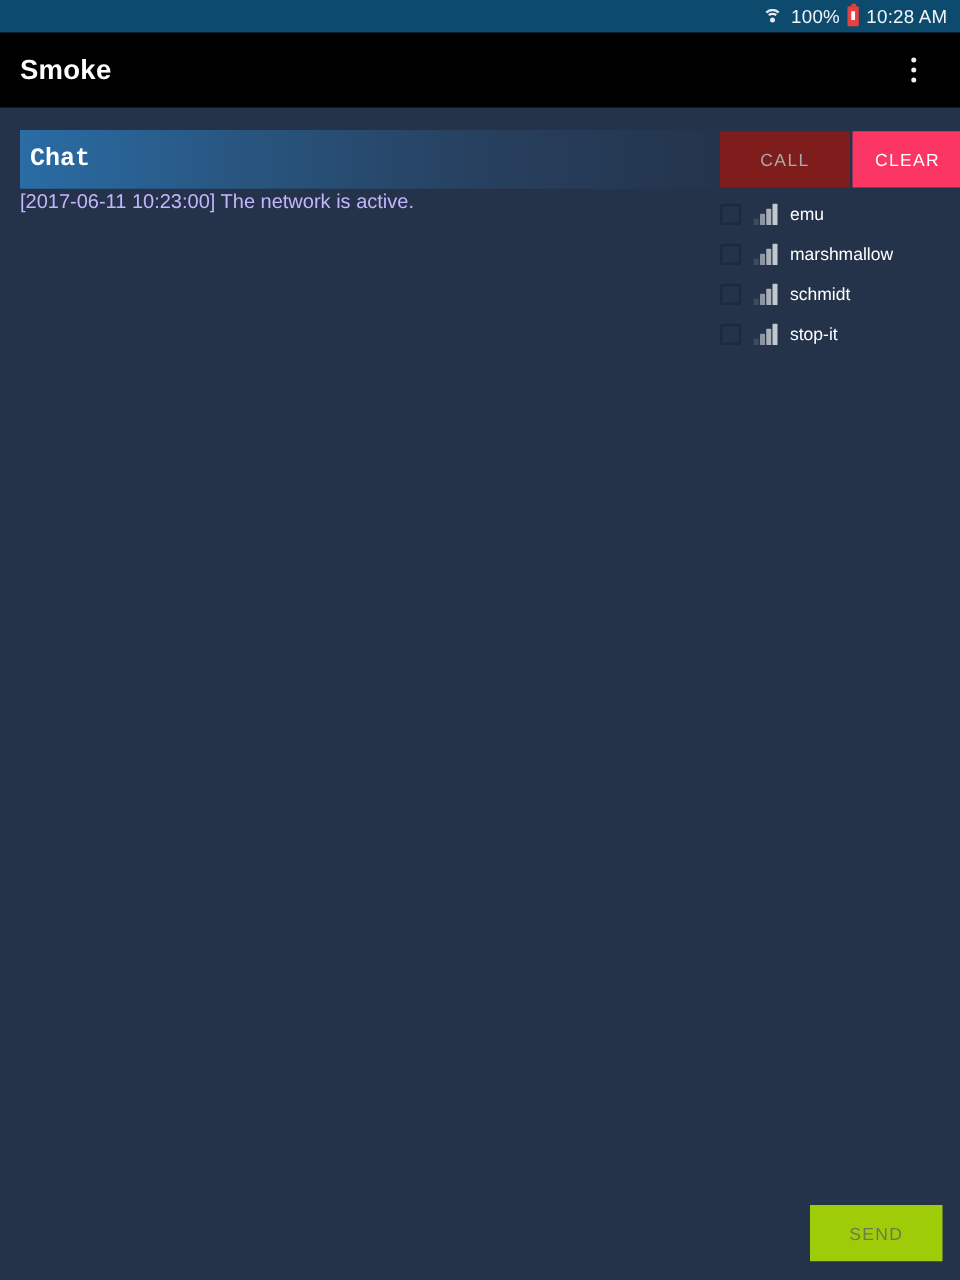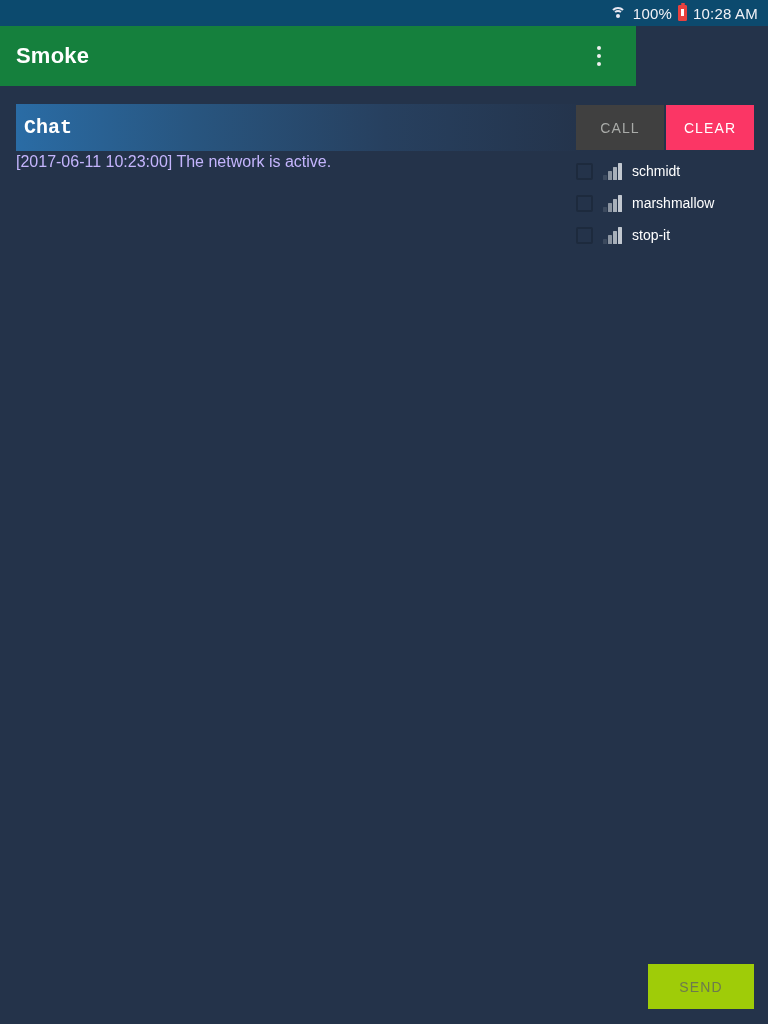--- a/index.html
+++ b/index.html
@@ -43,22 +43,22 @@
     width:4px; height:2px; background:#e8413f; border-radius:1px;
   }
   .batt-icon:after{
     content:""; position:absolute; top:3px; left:1.5px;
     width:3px; height:7px; background:#fdfdfd;
   }
 
   
   #app-bar{
     position:absolute; top:26px; left:0;
-    width:636px; height:60px;
-    background:#15803d;
+    width:768px; height:60px;
+    background:#000000;
     display:flex; align-items:center;
   }
   #app-title{
     color:#ffffff; font-size:22px; font-weight:bold;
     margin-left:16px; letter-spacing:.2px;
   }
   #overflow-menu{
     margin-left:auto; margin-right:24px;
     width:26px; height:34px;
     display:flex; flex-direction:column; align-items:center;
@@ -85,21 +85,21 @@
   
   #action-buttons{
     position:absolute; top:105px; left:576px;
     display:flex; gap:2px;
   }
   .btn{
     height:45px; border:none; cursor:pointer;
     font-family:"Liberation Sans", sans-serif;
     font-size:14px; letter-spacing:1.1px;
   }
-  #call-button{ width:88px; background:#404040; color:#a9aba8; }
+  #call-button{ width:104px; background:#7f1d1d; color:#a9aba8; }
   #clear-button{ width:88px; background:#fb3665; color:#ffffff; }
 
   
   #log-area{
     position:absolute; top:153px; left:16px;
     width:556px; height:800px;
     overflow:hidden;
   }
   .log-line{
     color:#c4b5fd; font-size:16px; line-height:18px;
@@ -191,41 +191,51 @@
   <button class="btn" id="call-button">CALL</button>
   <button class="btn" id="clear-button">CLEAR</button>
 </div>
 
 <div id="log-area">
   <div class="log-line">[2017-06-11 10:23:00] The network is active.</div>
 </div>
 
 <div id="participant-list">
 
+  <div class="participant-row">
+    <span class="pcheck"></span>
+    <span class="signal-icon">
+      <b></b>
+        <b></b>
+        <b></b>
+        <b></b>
+    </span>
+    <span class="pname">emu</span>
+  </div>
+
+  <div class="participant-row">
+    <span class="pcheck"></span>
+    <span class="signal-icon">
+      <b></b>
+        <b></b>
+        <b></b>
+        <b></b>
+    </span>
+    <span class="pname">marshmallow</span>
+  </div>
 
   <div class="participant-row">
     <span class="pcheck"></span>
     <span class="signal-icon">
       <b></b>
         <b></b>
         <b></b>
         <b></b>
     </span>
     <span class="pname">schmidt</span>
-  </div>
-
-  <div class="participant-row">
-    <span class="pcheck"></span>
-    <span class="signal-icon">
-      <b></b>
-        <b></b>
-        <b></b>
-        <b></b>
-    </span>
-    <span class="pname">marshmallow</span>
   </div>
 
   <div class="participant-row">
     <span class="pcheck"></span>
     <span class="signal-icon">
       <b></b>
         <b></b>
         <b></b>
         <b></b>
     </span>

